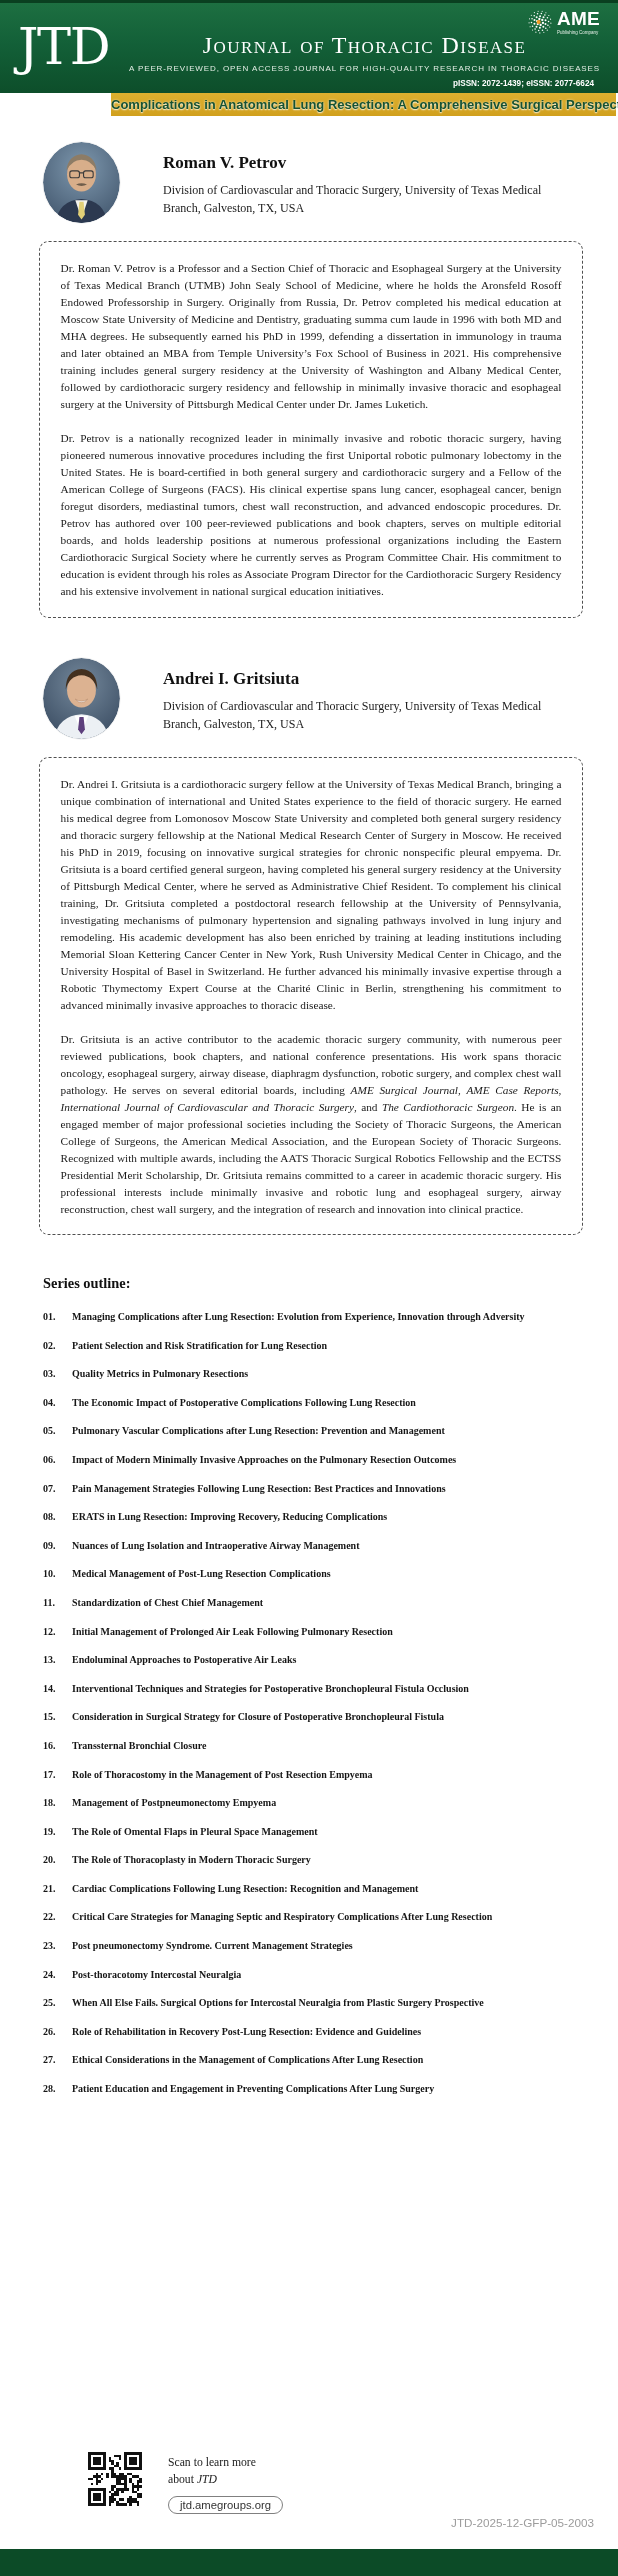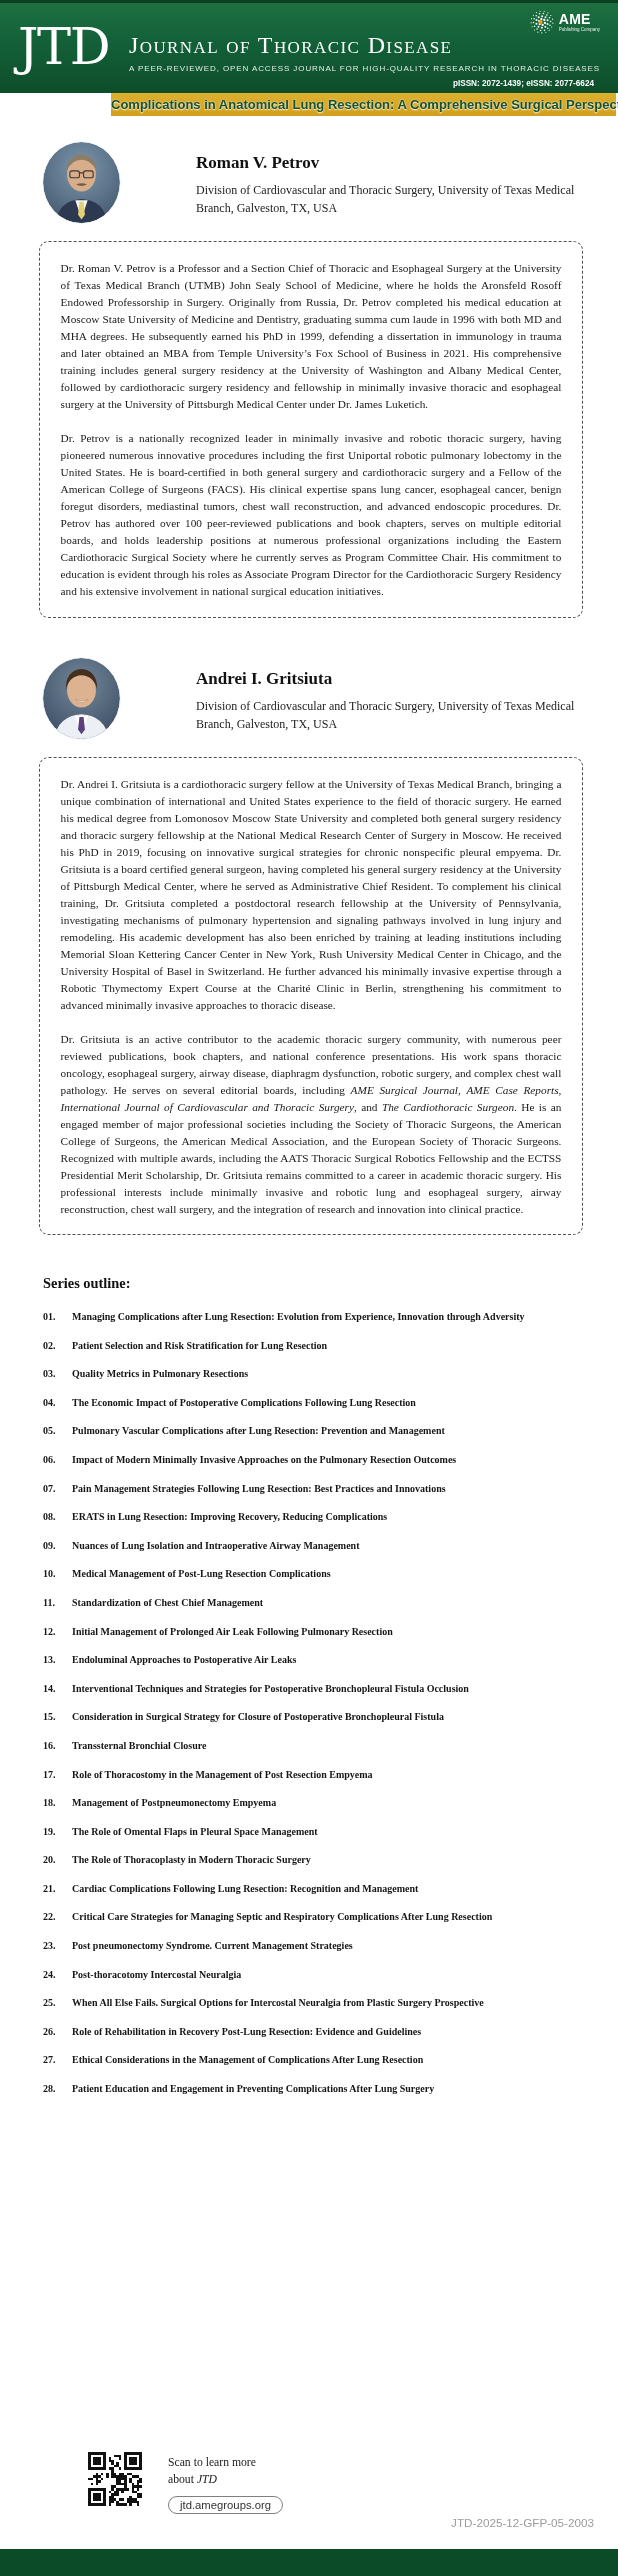--- a/index.html
+++ b/index.html
@@ -14,51 +14,51 @@
   }
   .jtd-logo{
     position:absolute; left:18px; top:18px;
     font-family:"DejaVu Serif", serif;
     font-size:51px; line-height:1; color:#ffffff; letter-spacing:-1.4px;
   }
   .title-block{ position:absolute; left:129px; top:29px; color:#fff; }
   .journal-title{
     font-family:"Liberation Serif", serif;
     font-variant:small-caps; font-size:24px; line-height:1.1;
-    letter-spacing:1.4px; color:#ffffff; white-space:nowrap;
+    letter-spacing:1.4px; color:#ffffff; white-space:nowrap;text-align:center;
   }
   .journal-subtitle{
     margin-top:5.5px;
     font-family:"Liberation Sans", sans-serif;
     font-size:8px; letter-spacing:0.9px; color:#e3eee5; white-space:nowrap;
   }
   .issn-line{
     position:absolute; right:25px; top:76px;
     font-family:"Liberation Sans", sans-serif;
     font-size:8.2px; font-weight:bold; color:#ffffff;
   }
   .ame-logo{ position:absolute; right:19px; top:6.2px; display:flex; align-items:center; gap:3.4px; }
   .ame-text{ color:#fff; font-family:"Liberation Sans", sans-serif; }
-  .ame-name{ font-size:14px; font-weight:bold; line-height:1; letter-spacing:0.3px; }
+  .ame-name{ font-size:19px; font-weight:bold; line-height:1; letter-spacing:0.3px; }
   .ame-tagline{ font-size:4.5px; margin-top:1.4px; color:#e8f1ea; }
 
   
   .banner-row{ height:23px; }
   .series-banner{
     margin-left:111px; margin-right:3.4px; height:23px; line-height:23px;
     background:linear-gradient(180deg,#ddb02f 0%, #d1a01d 100%);
     text-align:center;
     font-family:"Liberation Sans", sans-serif;
     font-weight:bold; font-size:13px; color:#175231;
     text-shadow:0 0.7px 1.4px rgba(255,255,255,.85), 0 0 2.7px rgba(255,255,255,.55);
     white-space:nowrap;
   }
 
   
-  .author{ display:flex; align-items:flex-start; margin:26px 0 0 43px;gap:33px; }
+  .author{ display:flex; align-items:flex-start; margin:26px 0 0 43px; }
   .author-2{ margin-top:40px; }
   .avatar{ width:77px; height:81px; border-radius:50%; overflow:hidden; flex-shrink:0;
            box-shadow:0 0 0 0.7px rgba(0,0,0,.06); }
   .avatar svg{ display:block; }
   .author-info{ margin-left:43px; padding-top:11px; width:412px; }
   .author-name{ font-family:"Liberation Serif", serif; font-weight:bold; font-size:17px; color:#111; }
   .affiliation{ margin-top:8.2px; font-size:12px; line-height:1.5; color:#1c1c1c; }
 
   .bio-box{
     margin:18px 36px 0 39px;

